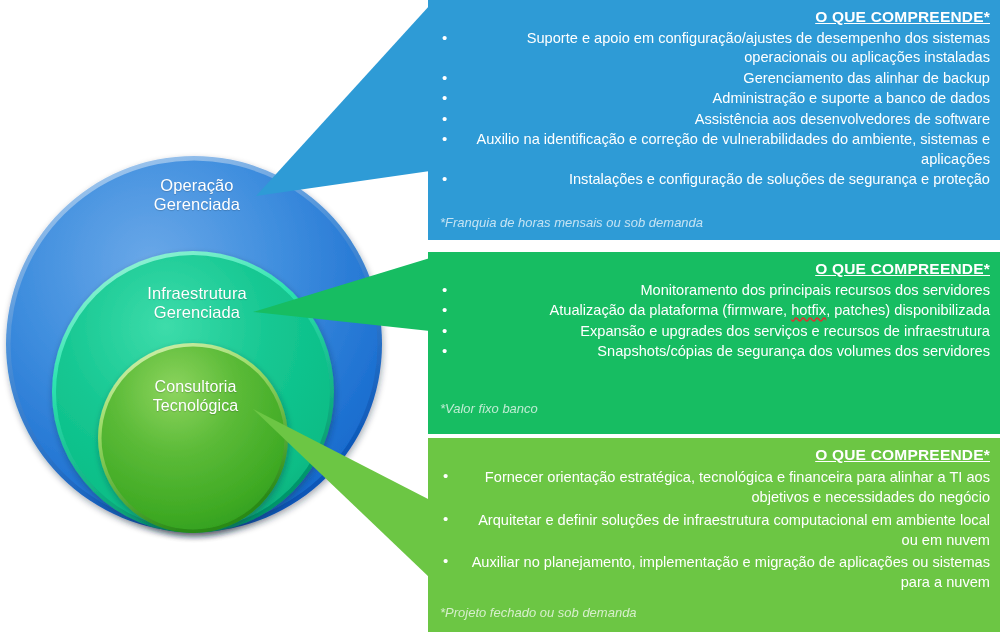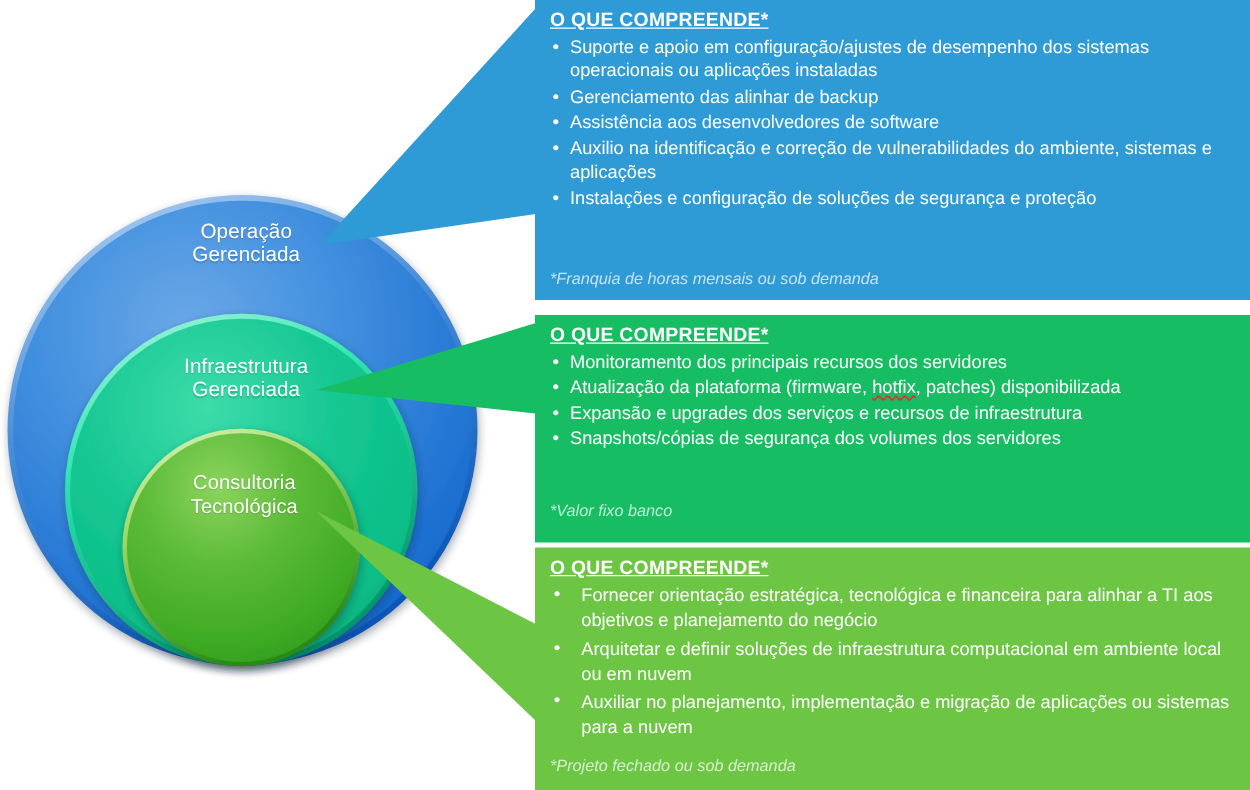--- a/index.html
+++ b/index.html
@@ -31,20 +31,21 @@
   #label-inner{left:118px;top:374px;width:155px;font-size:16px;}
 
   
   .panel{
     position:absolute;
     left:428px;
     width:572px;
     box-sizing:border-box;
     padding:6px 10px 6px 12px;
     color:#ffffff;
+    text-align:right;
   }
   #panel-1{top:0;height:240px;background:#2e9bd6;}
   #panel-2{top:252px;height:182px;background:#17bd62;}
   #panel-3{top:438px;height:194px;background:#6cc644;}
 
   .panel-heading{
     font-weight:bold;
     font-size:15.5px;
     text-decoration:underline;
     letter-spacing:.2px;
@@ -166,20 +167,21 @@
     <polygon points="256,196 430,5 430,171" fill="#2e9bd6"></polygon>
     <polygon points="253,312 430,258 430,331" fill="#17bd62"></polygon>
     <polygon points="253,409 430,500 430,578" fill="#6cc644"></polygon>
   </svg>
 
   <div class="panel" id="panel-1">
     <div class="panel-heading">O QUE COMPREENDE*</div>
     <ul class="panel-list">
       <li>Suporte e apoio em configuração/ajustes de desempenho dos sistemas operacionais ou aplicações instaladas</li>
       <li>Gerenciamento das alinhar de backup</li>
+      <li>Administração e suporte a banco de dados</li>
       <li>Assistência aos desenvolvedores de software</li>
       <li>Auxilio na identificação e correção de vulnerabilidades do ambiente, sistemas e aplicações</li>
       <li>Instalações e configuração de soluções de segurança e proteção</li>
     </ul>
     <div class="panel-note" id="note-1">*Franquia de horas mensais ou sob demanda</div>
   </div>
 
   <div class="panel" id="panel-2">
     <div class="panel-heading">O QUE COMPREENDE*</div>
     <ul class="panel-list">
@@ -187,20 +189,20 @@
       <li><span>Atualização da plataforma (firmware, </span><span class="spell">hotfix</span><span>, patches) disponibilizada</span></li>
       <li>Expansão e upgrades dos serviços e recursos de infraestrutura</li>
       <li>Snapshots/cópias de segurança dos volumes dos servidores</li>
     </ul>
     <div class="panel-note" id="note-2">*Valor fixo banco</div>
   </div>
 
   <div class="panel" id="panel-3">
     <div class="panel-heading">O QUE COMPREENDE*</div>
     <ul class="panel-list">
-      <li>Fornecer orientação estratégica, tecnológica e financeira para alinhar a TI aos objetivos e planejamento do negócio</li>
+      <li>Fornecer orientação estratégica, tecnológica e financeira para alinhar a TI aos objetivos e necessidades do negócio</li>
       <li>Arquitetar e definir soluções de infraestrutura computacional em ambiente local ou em nuvem</li>
       <li>Auxiliar no planejamento, implementação e migração de aplicações ou sistemas para a nuvem</li>
     </ul>
     <div class="panel-note" id="note-3">*Projeto fechado ou sob demanda</div>
   </div>
 
 </div>
 
 </body></html>

